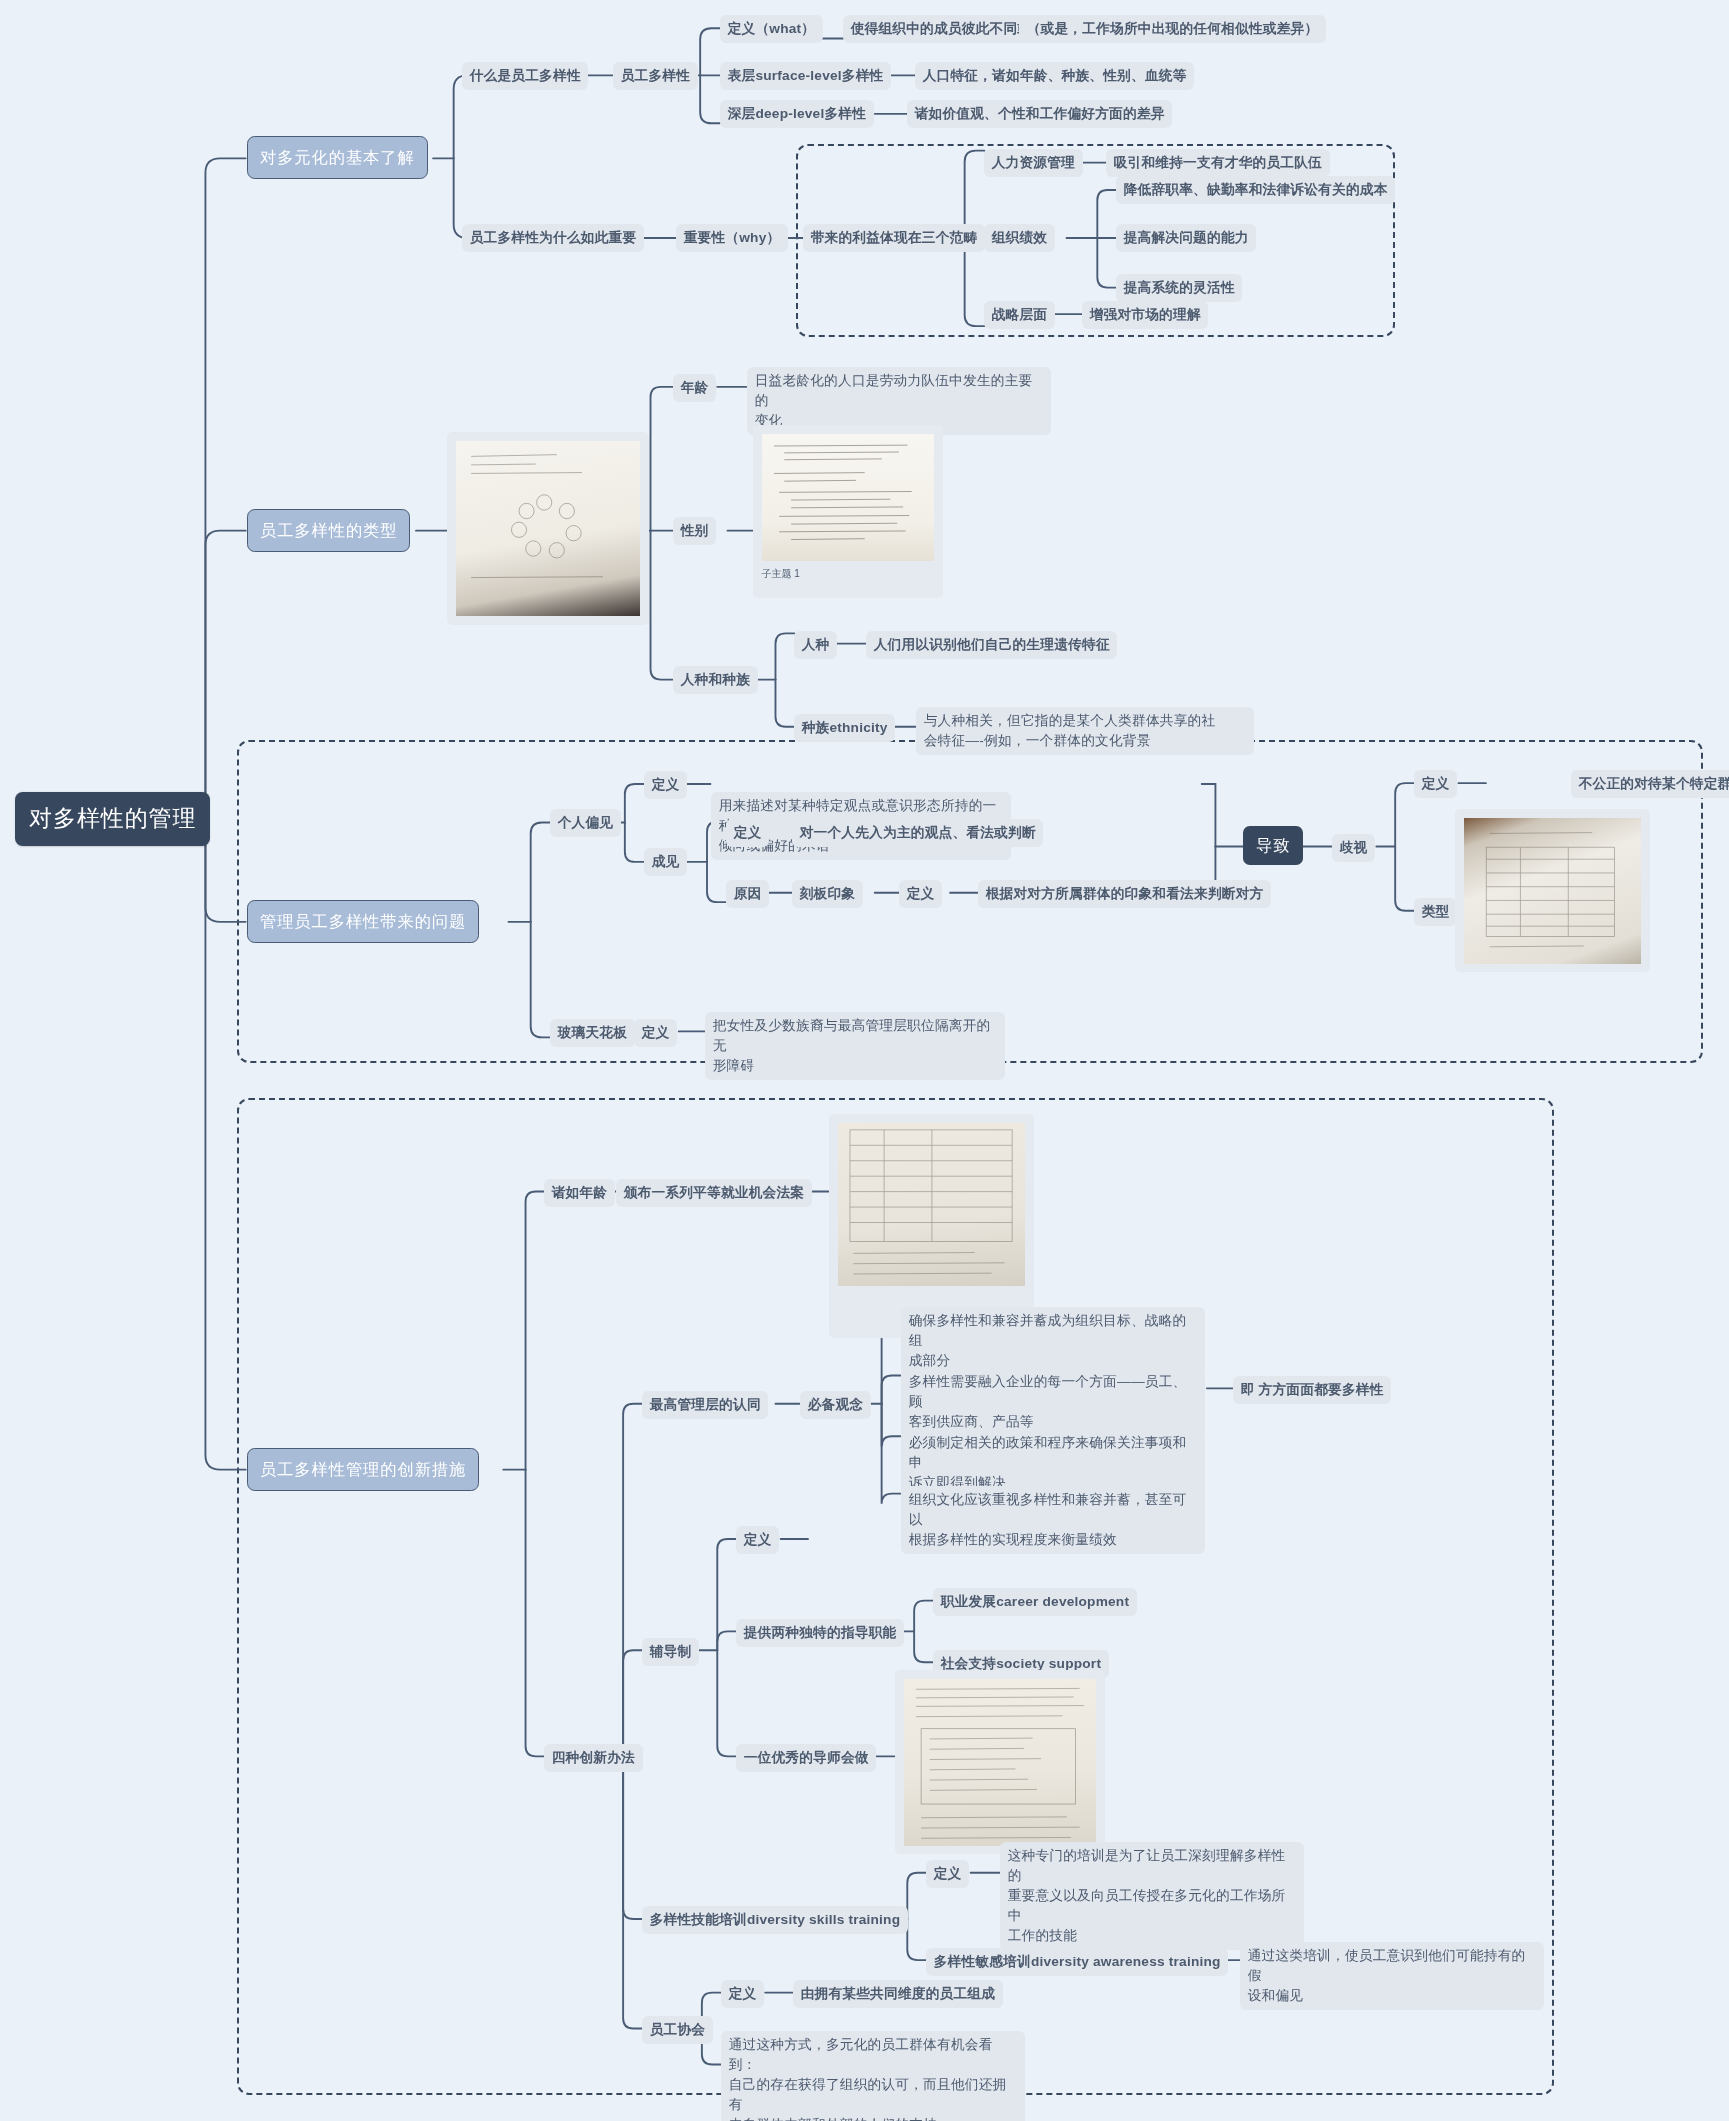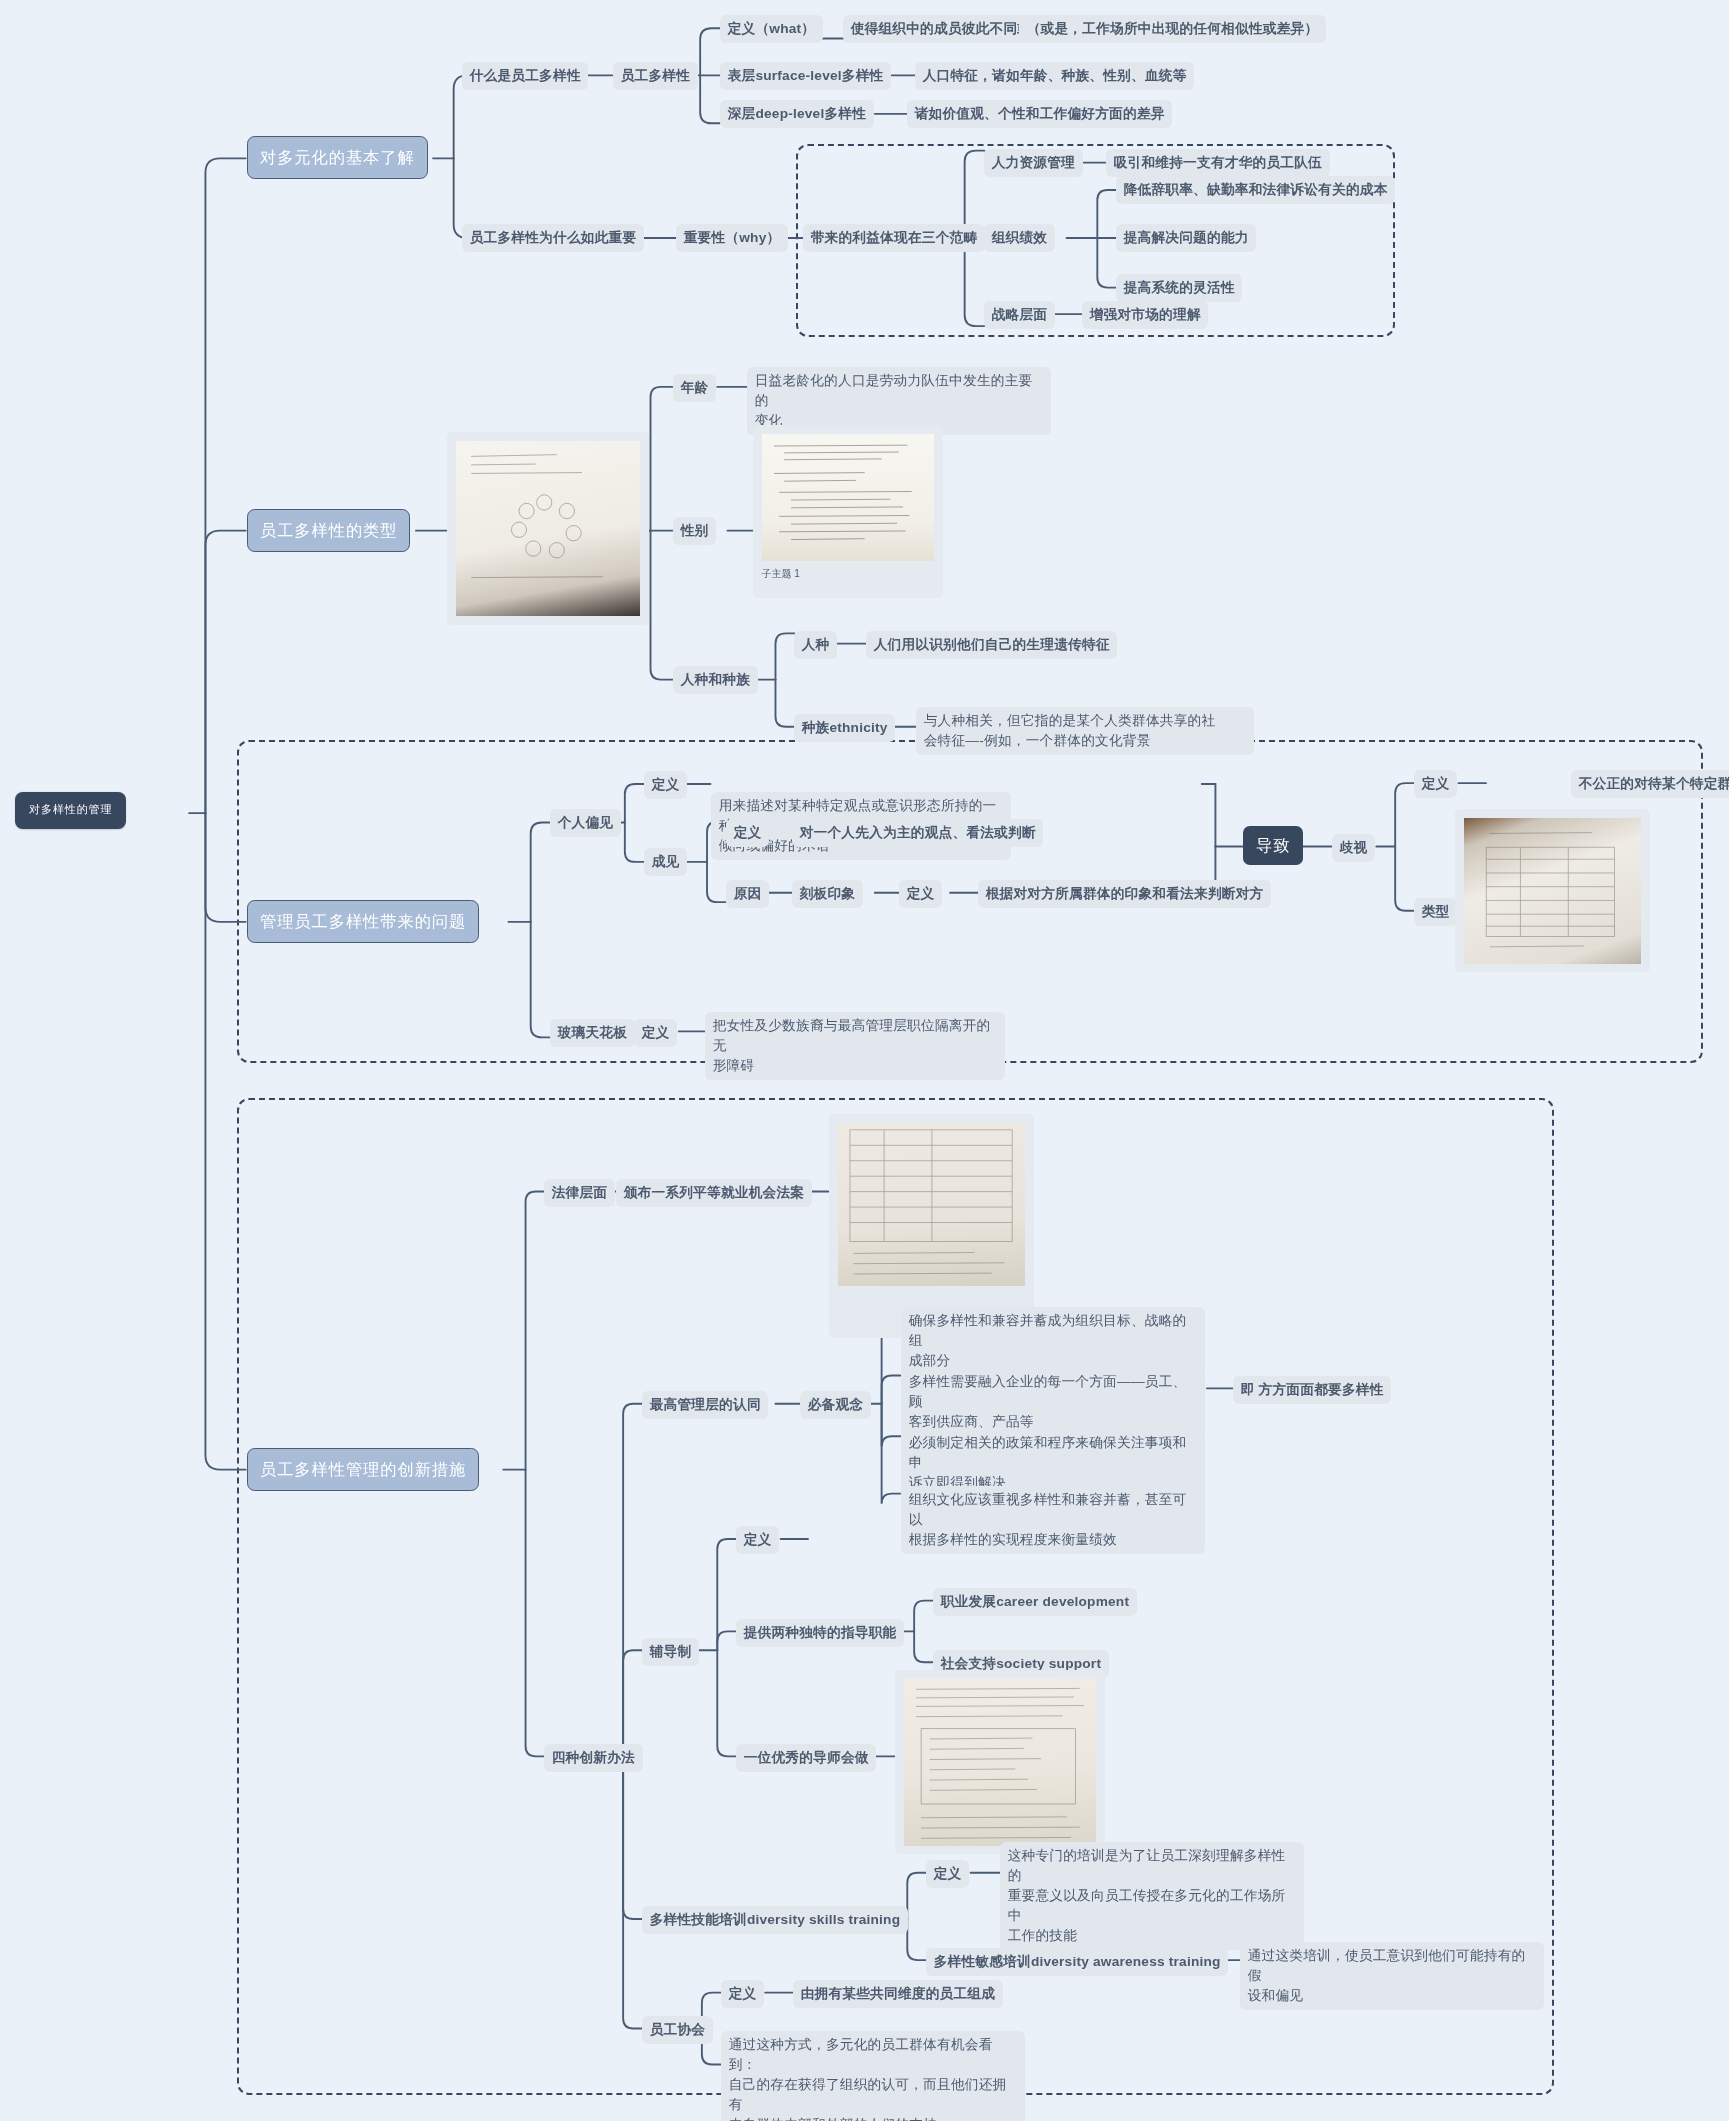--- a/index.html
+++ b/index.html
@@ -24,21 +24,21 @@
     line-height:1.45;
     color:#4c5a6e;
     white-space:pre-line;
     letter-spacing:0.2px;
   }
   .root{
     background:#37475e;
     color:#ffffff;
     border-radius:7.7px;
     padding:10.3px 13.7px;
-    font-size:11px;
+    font-size:23px;
     letter-spacing:0.9px;
     box-shadow:0 0.9px 1.7px rgba(0,0,0,.15);
   }
   .branch{
     background:#a8bcd8;
     border:1.7px solid #4a5c75;
     color:#ffffff;
     border-radius:7.7px;
     padding:8.6px 12px;
     font-size:16.3px;
@@ -321,21 +321,21 @@
         </g>
       </svg>
     </div>
   </div>
 
   <div class="node nowrap" style="left:550px;top:1019px;">玻璃天花板</div>
   <div class="node nowrap" style="left:634px;top:1019px;">定义</div>
   <div class="node" style="left:705px;top:1012px;width:300px;">把女性及少数族裔与最高管理层职位隔离开的无
 形障碍</div>
 
-  <div class="node nowrap" style="left:544px;top:1179px;">法律层面</div>
+  <div class="node nowrap" style="left:544px;top:1179px;">诸如年龄</div>
   <div class="node nowrap" style="left:616px;top:1179px;">颁布一系列平等就业机会法案</div>
 
   <div class="imgcard" style="left:829px;top:1114px;width:205px;height:224px;">
     <div class="photo" style="height:163px;background:linear-gradient(175deg,#eeeae2 0%,#e8e4db 60%,#d6d1c6 100%);">
       <svg class="ph-lines" viewBox="0 0 220 190" preserveAspectRatio="none">
         <g stroke="#6a6359" stroke-width="0.9" opacity=".55">
           <rect x="14" y="8" width="190" height="130" fill="none"></rect>
           <line x1="14" y1="26" x2="204" y2="26"></line>
             <line x1="14" y1="44" x2="204" y2="44"></line>
           <line x1="14" y1="62" x2="204" y2="62"></line>

